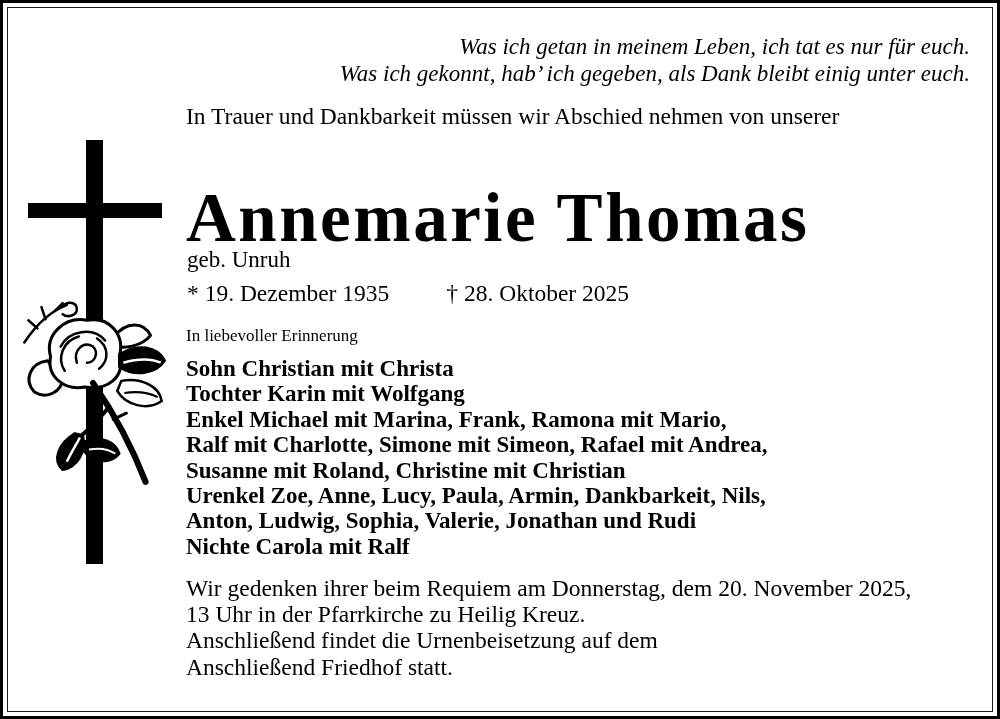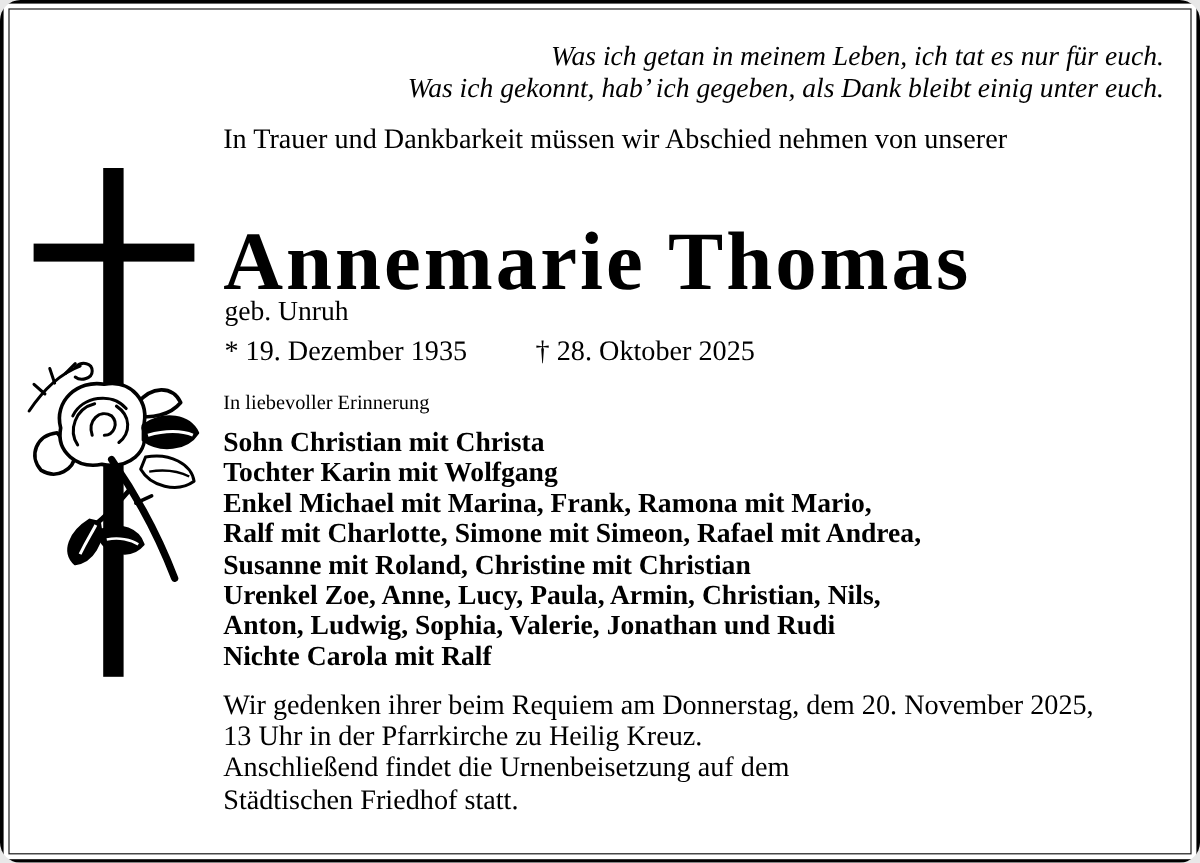--- a/index.html
+++ b/index.html
@@ -5,21 +5,20 @@
   html, body { margin: 0; padding: 0; background: #e8e8e8; }
   .page {
     position: relative;
     width: 1000px;
     height: 719px;
     background: #ffffff;
     color: #000000;
     font-family: "Liberation Serif", "DejaVu Serif", serif;
     overflow: hidden;
     margin: 0 auto;
-    border-radius: 17px;
   }
   .outer-frame {
     position: absolute; inset: 0;
     border: 3px solid #000;
     pointer-events: none;
   }
   .inner-frame {
     position: absolute; inset: 7px;
     border: 1px solid #1a1a1a;
     pointer-events: none;
@@ -172,25 +171,25 @@
   </div>
 
   <div class="memorial-heading">In liebevoller Erinnerung</div>
 
   <div class="family">
     <div>Sohn Christian mit Christa</div>
     <div>Tochter Karin mit Wolfgang</div>
     <div>Enkel Michael mit Marina, Frank, Ramona mit Mario,</div>
     <div>Ralf mit Charlotte, Simone mit Simeon, Rafael mit Andrea,</div>
     <div>Susanne mit Roland, Christine mit Christian</div>
-    <div>Urenkel Zoe, Anne, Lucy, Paula, Armin, Christian, Nils,</div>
+    <div>Urenkel Zoe, Anne, Lucy, Paula, Armin, Dankbarkeit, Nils,</div>
     <div>Anton, Ludwig, Sophia, Valerie, Jonathan und Rudi</div>
     <div>Nichte Carola mit Ralf</div>
   </div>
 
   <div class="service">
     <div>Wir gedenken ihrer beim Requiem am Donnerstag, dem 20. November 2025,</div>
     <div>13 Uhr in der Pfarrkirche zu Heilig Kreuz.</div>
     <div>Anschließend findet die Urnenbeisetzung auf dem</div>
-    <div>Städtischen Friedhof statt.</div>
+    <div>Anschließend Friedhof statt.</div>
   </div>
 
 </div>
 
 </body></html>

